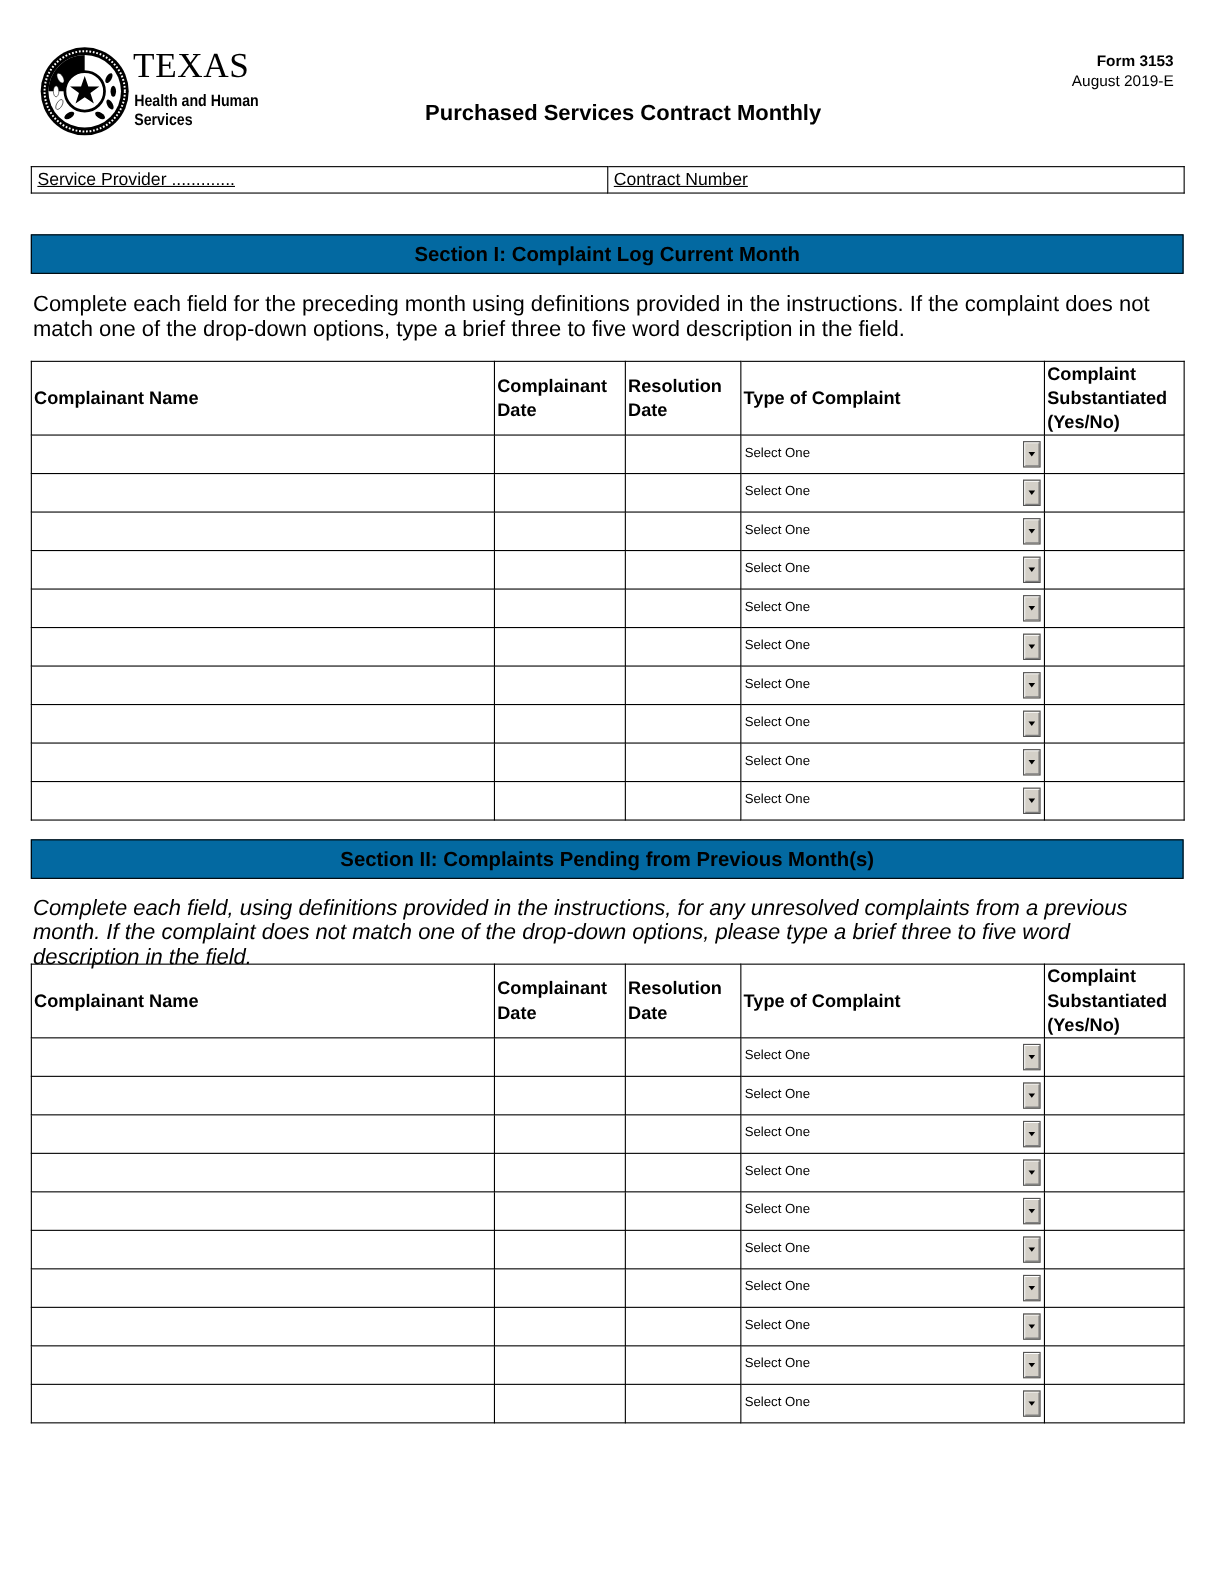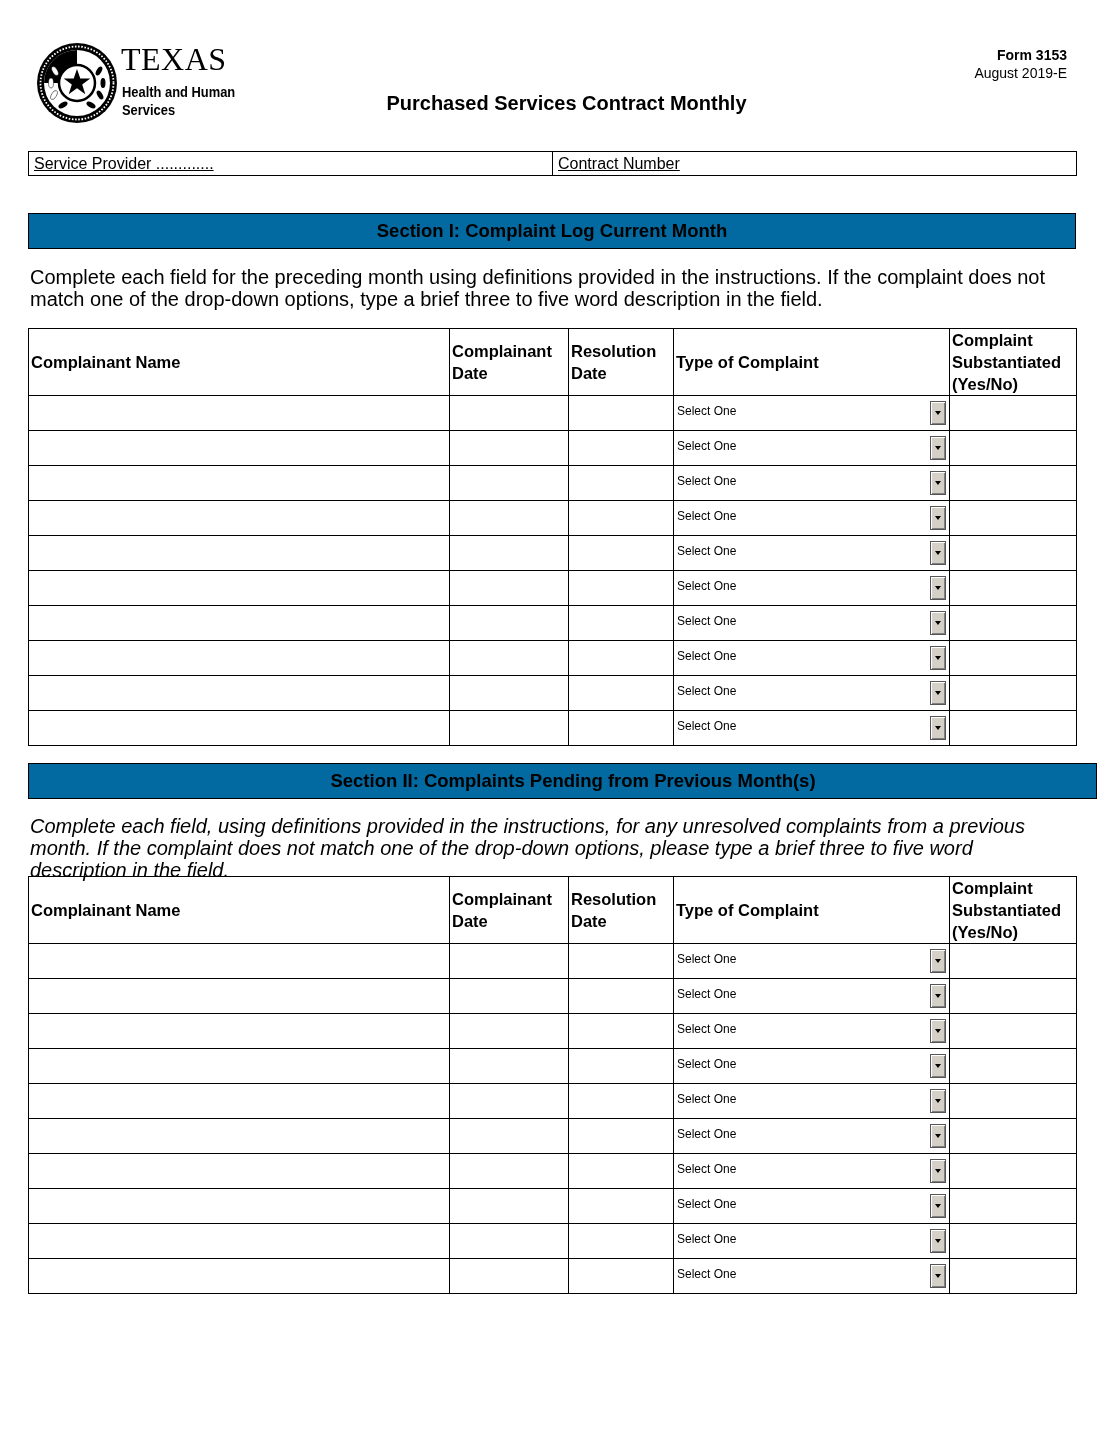--- a/index.html
+++ b/index.html
@@ -241,21 +241,21 @@
           <div class="sel">
             <span class="val">Select One</span>
             <span class="btn"></span>
           </div>
         </td>
         <td></td>
       </tr>
     </tbody>
 </table>
 
-<div class="section-head" style="top:763px;padding-left:21px;">Section II: Complaints Pending from Previous Month(s)</div>
+<div class="section-head" style="top:763px;">Section II: Complaints Pending from Previous Month(s)</div>
 <div class="instr" style="top:815px;font-style:italic;">Complete each field, using definitions provided in the instructions, for any unresolved complaints from a previous month. If the complaint does not match one of the drop-down options, please type a brief three to five word description in the field.</div>
 
 <table class="log" style="top:876px;">
   <colgroup>
     <col style="width:421px">
       <col style="width:119px">
       <col style="width:105px">
       <col style="width:276px">
       <col style="width:127px">
   </colgroup>

